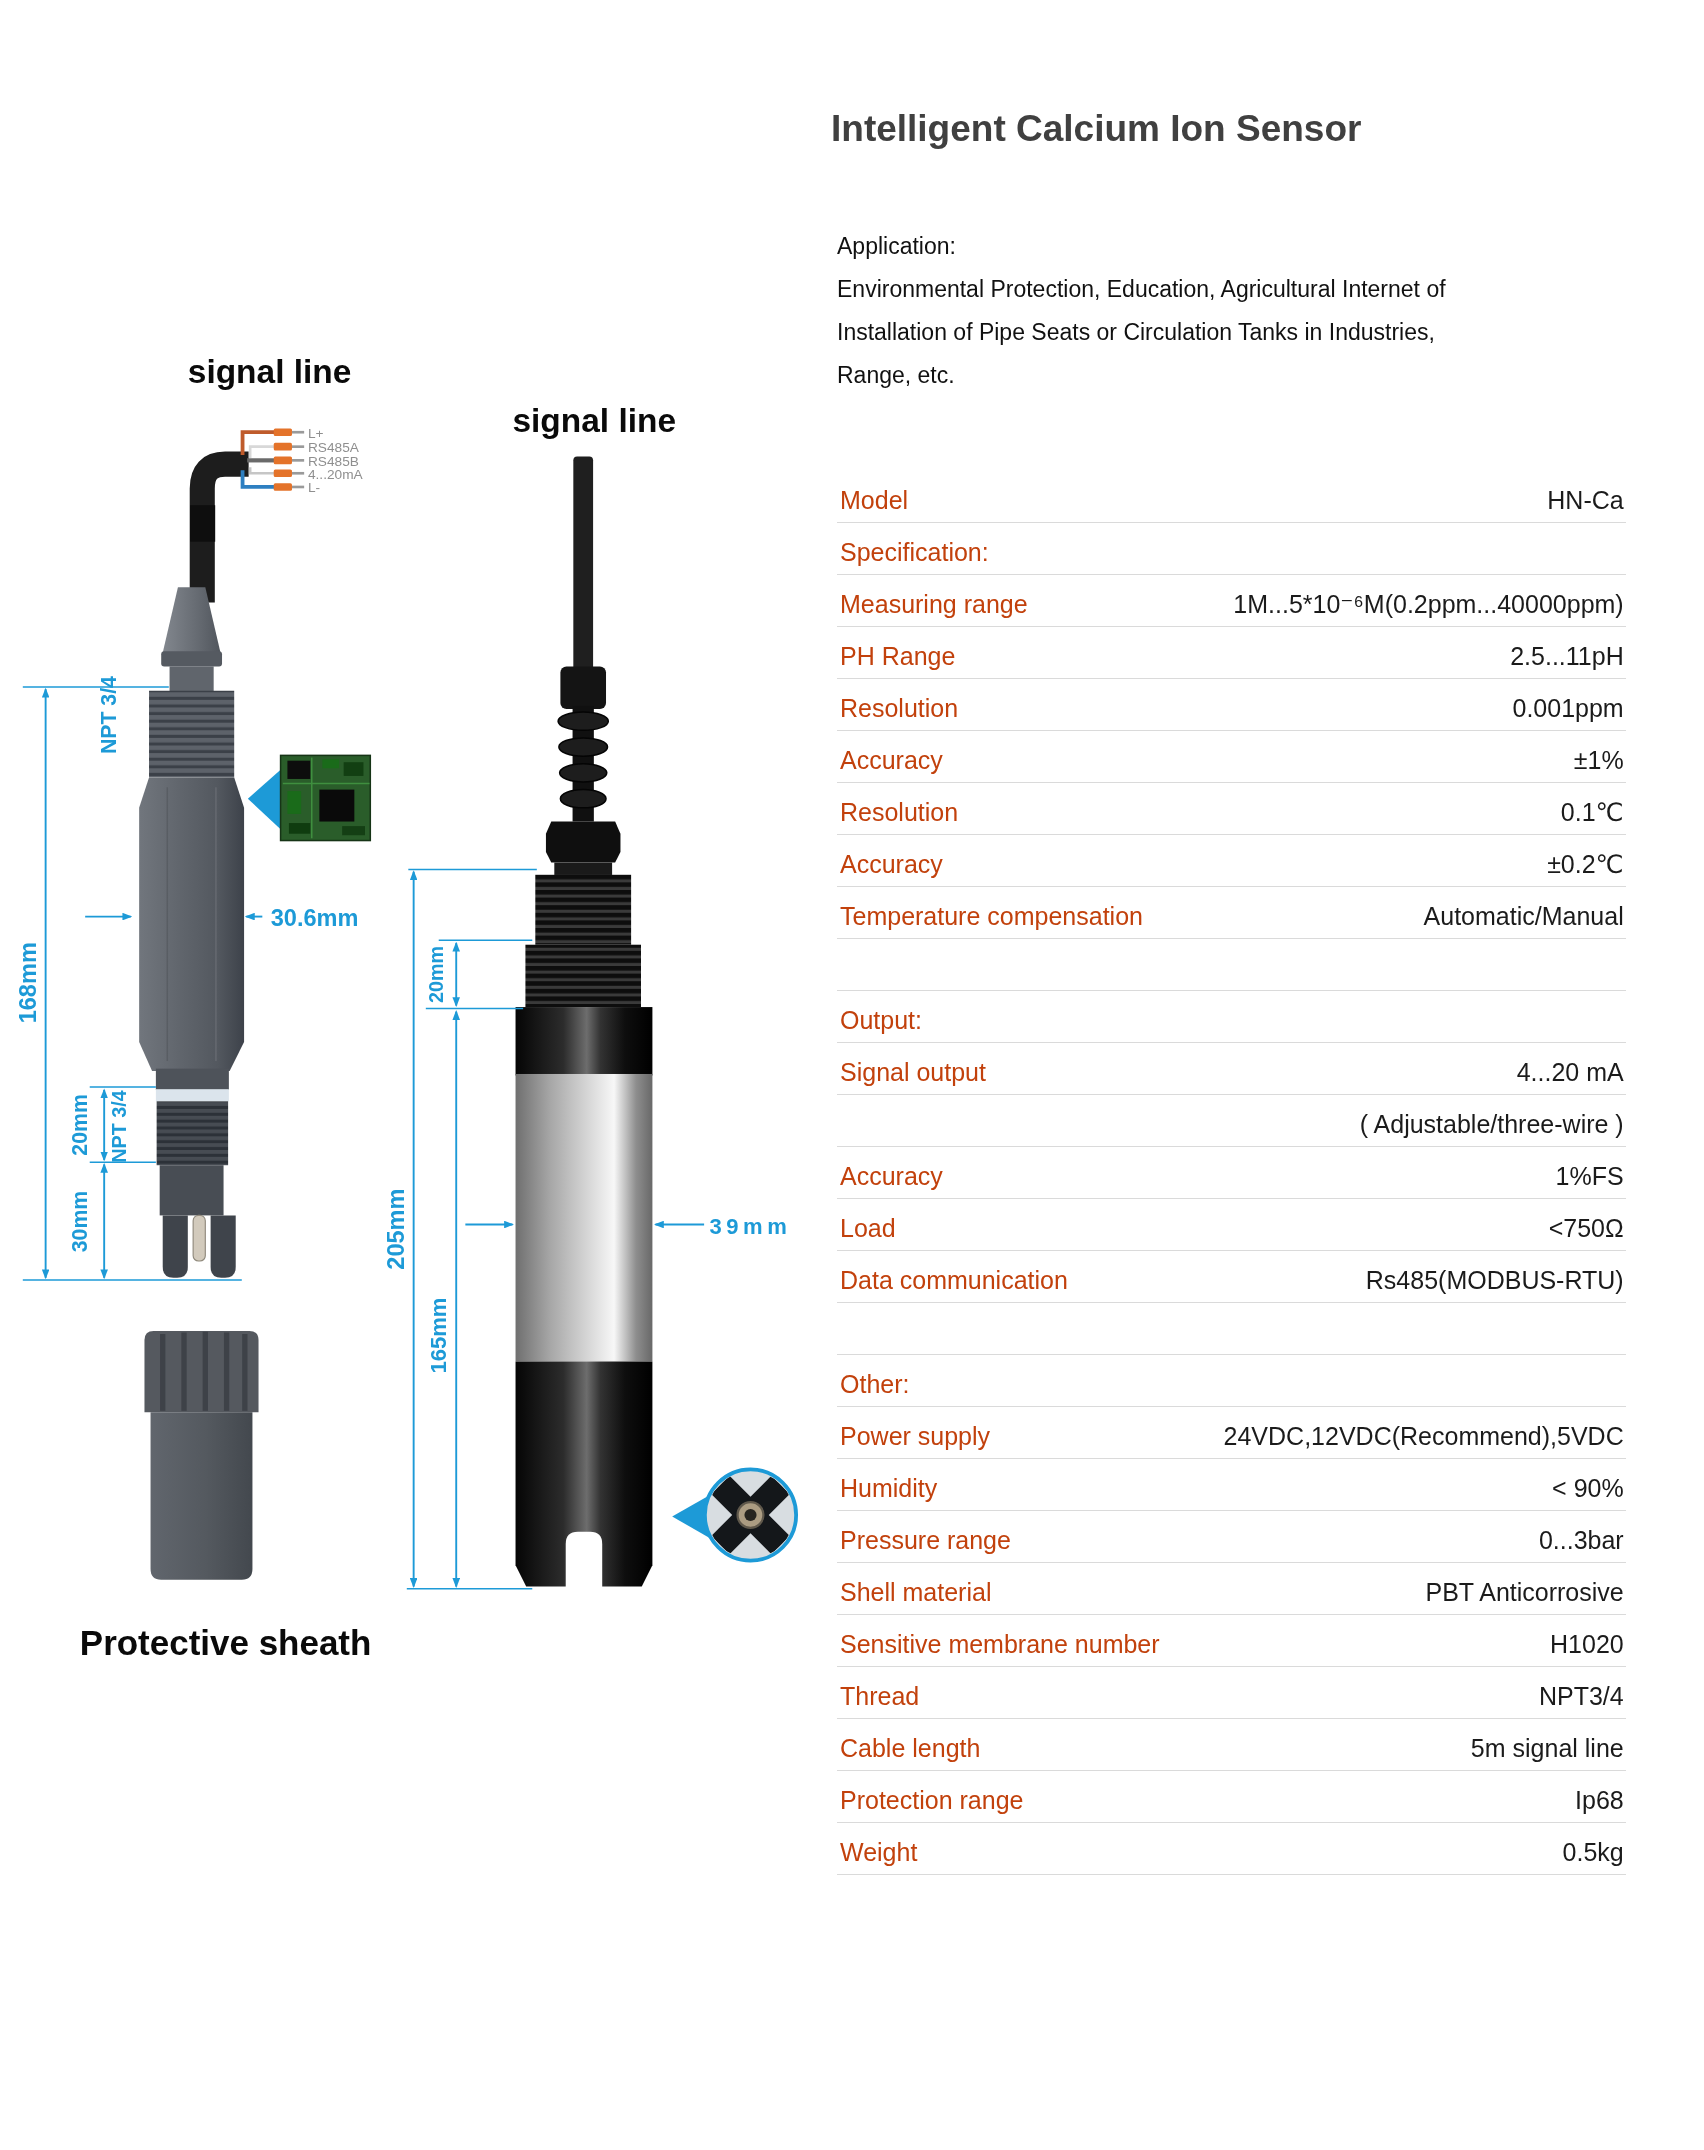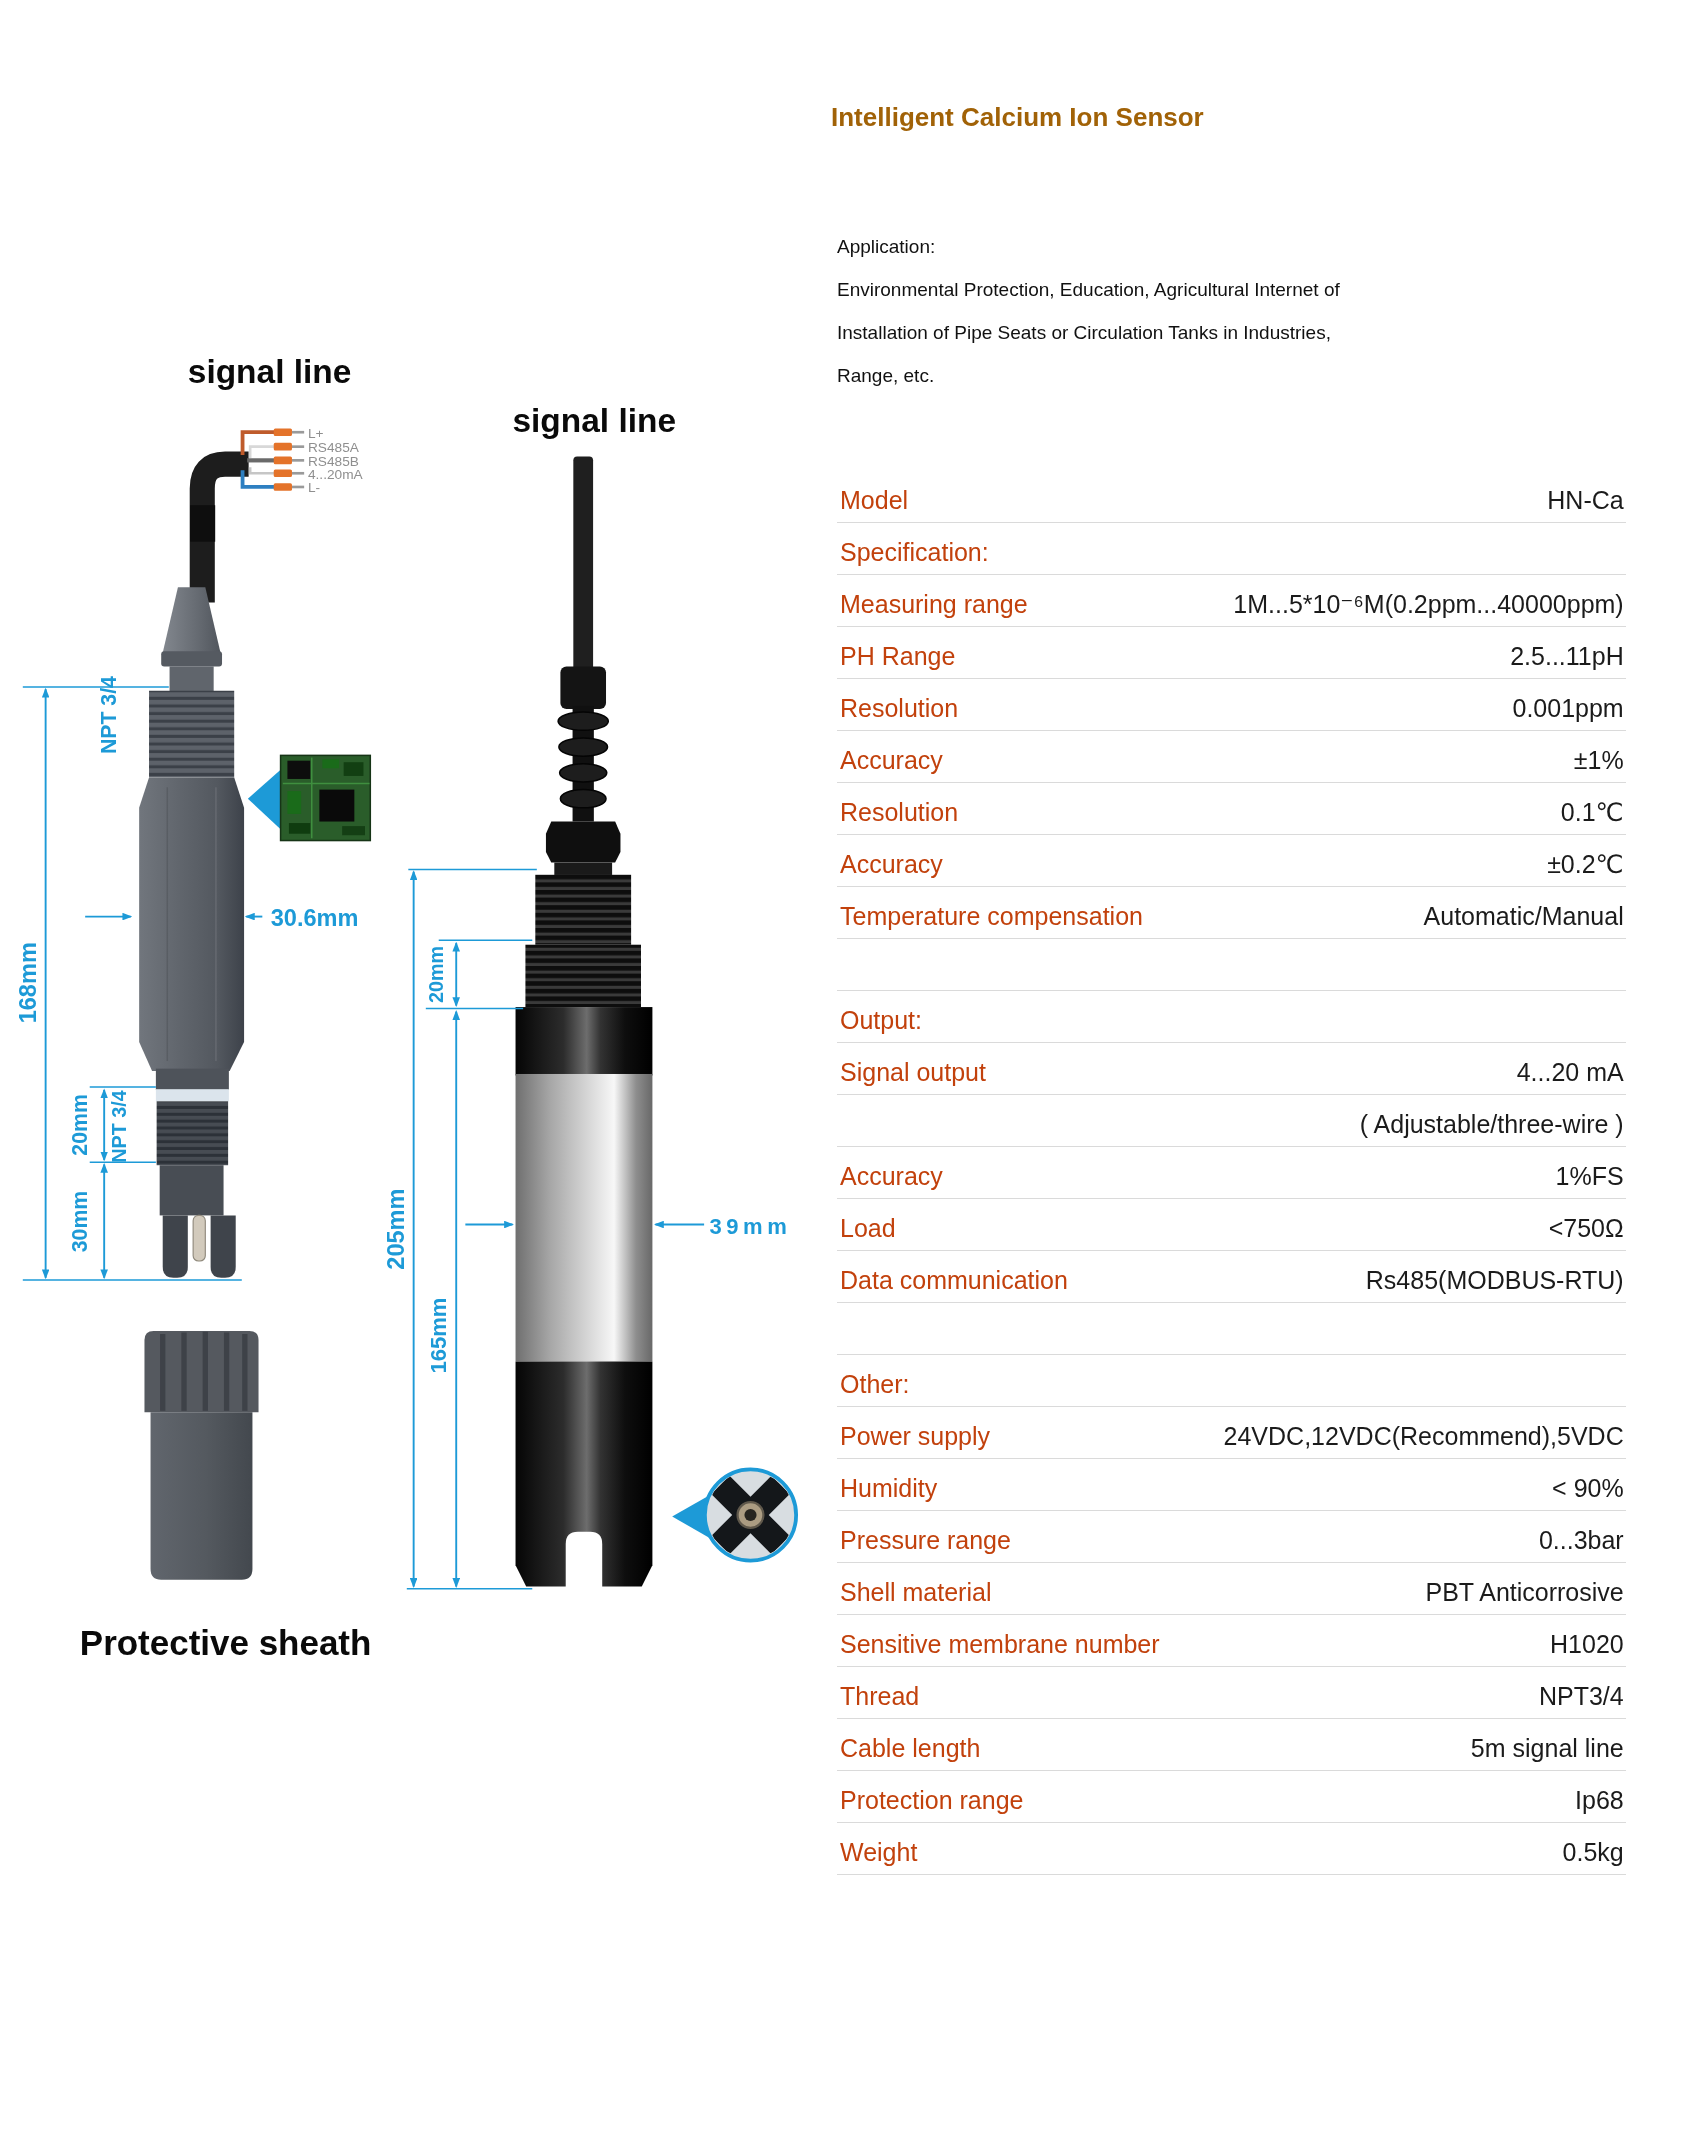--- a/index.html
+++ b/index.html
@@ -1,22 +1,22 @@
 <!DOCTYPE html>
 <html style="font-size:12px"><head>
 <meta charset="utf-8">
 <style>
   html,body{margin:0;padding:0;background:#fff;}
   body{font-family:"Liberation Sans","DejaVu Sans",sans-serif;}
   #page{position:relative;width:1704px;height:2151px;background:#ffffff;overflow:hidden;}
   #diagram-svg{position:absolute;left:0;top:0;}
 
   
-  .title{position:absolute;left:831px;top:102px;width:837px;font-size:26px;font-weight:bold;color:#a16207;letter-spacing:0px;}
-  .apps{position:absolute;left:837px;top:225px;width:867px;font-size:19px;color:#111;line-height:43px;}
+  .title{position:absolute;left:831px;top:108px;width:837px;font-size:37px;font-weight:bold;color:#404040;letter-spacing:0px;}
+  .apps{position:absolute;left:837px;top:225px;width:867px;font-size:23px;color:#111;line-height:43px;}
 
   .spec-table{position:absolute;left:837px;top:471px;width:789px;}
   .trow{height:52px;box-sizing:border-box;display:flex;justify-content:space-between;align-items:flex-end;
         border-bottom:1.5px solid #dadada;padding:0 2.3px 6.8px 3px;}
   .trow.gap{border-bottom:1.5px solid #dadada;}
   .tlabel{font-size:25px;color:#c2410c;white-space:nowrap;}
   .tvalue{font-size:25px;color:#1b1b1b;white-space:nowrap;text-align:right;}
   .b{font-weight:normal;}
 
   

